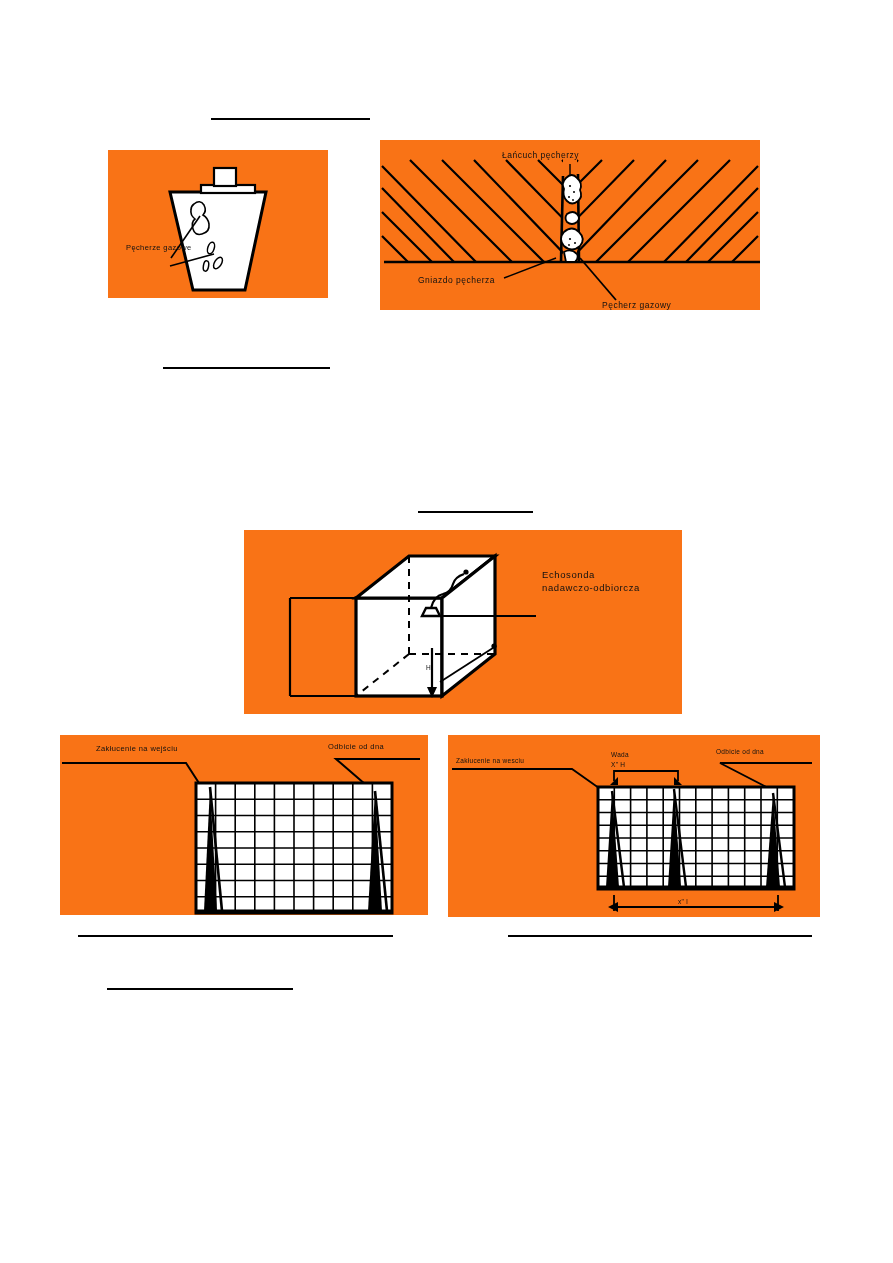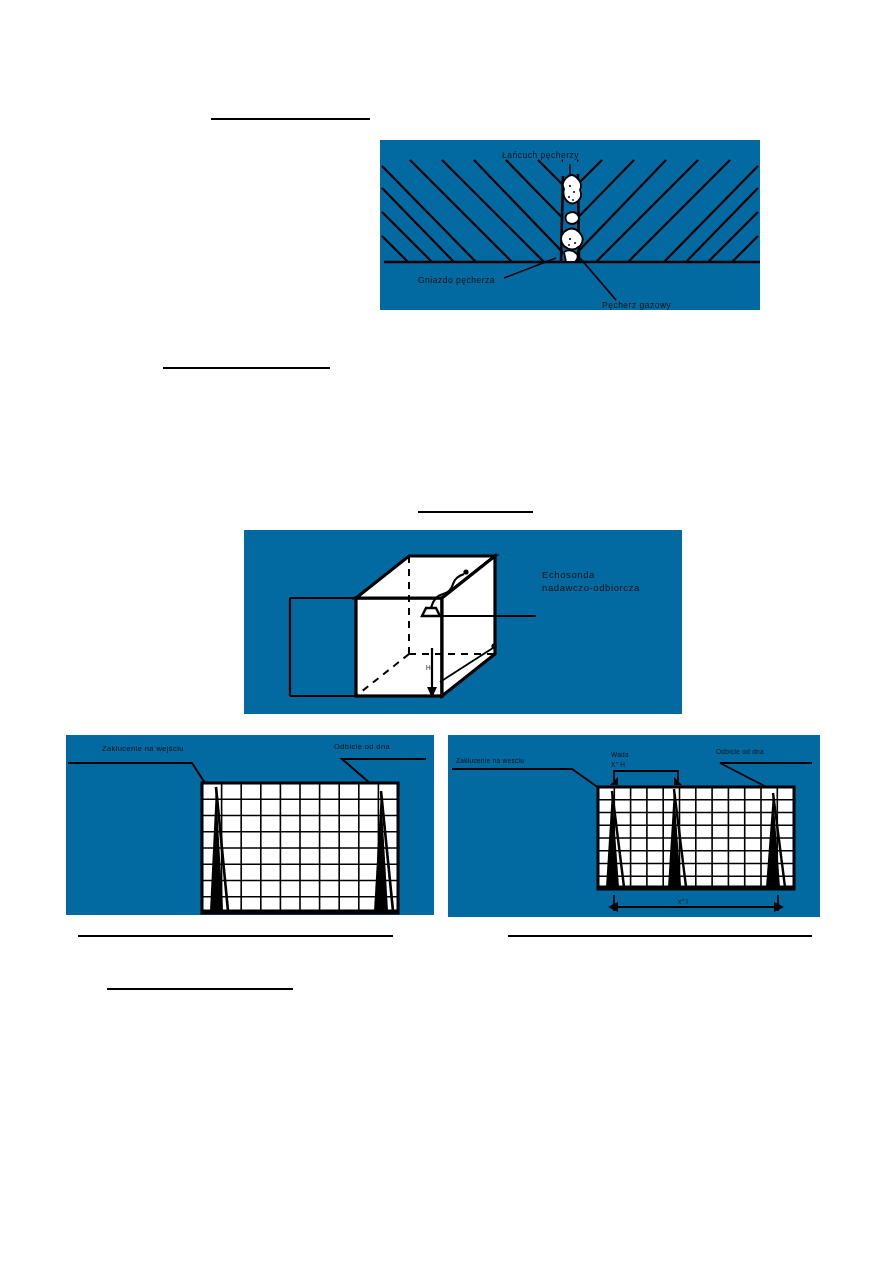--- a/index.html
+++ b/index.html
@@ -24,21 +24,21 @@
   }
   
   .rule {
     position: absolute;
     background: #000000;
     height: 2px;
   }
   
   .figpanel {
     position: absolute;
-    background: #0369a1;
+    background: #f97316;
     overflow: hidden;
     text-decoration: underline;
   }
   .fig-svg {
     position: absolute;
     left: 0; top: 0;
     width: 100%;
     height: 100%;
     display: block;
   }
@@ -73,20 +73,41 @@
 
 <div class="page">
 
   <div class="rule" style="left:211px; top:118px; width:159px;"></div>
   <div class="rule" style="left:163px; top:367px; width:167px;"></div>
   <div class="rule" style="left:418px; top:511px; width:115px;"></div>
   <div class="rule" style="left:78px; top:935px; width:315px;"></div>
   <div class="rule" style="left:508px; top:935px; width:304px;"></div>
   <div class="rule" style="left:107px; top:988px; width:186px;"></div>
 
+  <div class="figpanel" style="left:108px; top:150px; width:220px; height:148px;">
+    <svg class="fig-svg" viewBox="0 0 220 148" preserveAspectRatio="none">
+
+      <path d="M62 42 L158 42 L137 140 L85 140 Z" stroke="#000" stroke-width="3" fill="#ffffff"></path>
+
+      <rect x="93" y="35" width="54" height="8" stroke="#000" stroke-width="2.2" fill="#ffffff"></rect>
+
+      <rect x="106" y="18" width="22" height="18" stroke="#000" stroke-width="2.2" fill="#ffffff"></rect>
+
+      <path d="M86 54 q6 -5 10 1 q3 6 -1 10 q5 3 6 9 q1 8 -7 10 q-7 2 -9 -5 q-2 -7 2 -10 q-5 -4 -4 -9 q0 -4 3 -6 Z" stroke="#000" stroke-width="1.6" fill="#ffffff"></path>
+
+      <ellipse cx="103" cy="98" rx="3.2" ry="6" stroke="#000" stroke-width="1.5" fill="#fff" transform="rotate(18 103 98)"></ellipse>
+      <ellipse cx="110" cy="113" rx="3.4" ry="6.4" stroke="#000" stroke-width="1.5" fill="#fff" transform="rotate(32 110 113)"></ellipse>
+      <ellipse cx="98" cy="116" rx="2.6" ry="5.2" stroke="#000" stroke-width="1.5" fill="#fff" transform="rotate(10 98 116)"></ellipse>
+
+      <path d="M63 108 L92 66" stroke="#000" stroke-width="1.6" fill="none"></path>
+      <path d="M62 116 L106 104" stroke="#000" stroke-width="1.6" fill="none"></path>
+
+      <text class="cap" x="18" y="100">Pęcherze gazowe</text>
+    </svg>
+  </div>
 
   <div class="figpanel" style="left:380px; top:140px; width:380px; height:170px;">
     <svg class="fig-svg" viewBox="0 0 380 170" preserveAspectRatio="none">
       <defs>
         <clipPath id="leftPlateClip">
           <rect x="0" y="18" width="183" height="104"></rect>
         </clipPath>
         <clipPath id="rightPlateClip">
           <rect x="197" y="18" width="183" height="104"></rect>
         </clipPath>
@@ -160,21 +181,21 @@
 
       <path d="M196 152 L252 116" stroke="#000" stroke-width="1.8" fill="none"></path>
       <circle cx="250" cy="116" r="2.6" class="ink-fill"></circle>
 
       <text class="cap-lg" x="298" y="48">Echosonda</text>
       <text class="cap-lg" x="298" y="61">nadawczo-odbiorcza</text>
       <text class="cap-sm" x="182" y="140">H</text>
     </svg>
   </div>
 
-  <div class="figpanel" style="left:66px; top:735px; width:368px; height:180px;">
+  <div class="figpanel" style="left:60px; top:735px; width:368px; height:180px;">
     <svg class="fig-svg" viewBox="0 0 368 180" preserveAspectRatio="none">
 
       <path d="M2 28 L126 28 L148 62" stroke="#000" stroke-width="2" fill="none"></path>
       <path d="M360 24 L276 24 L320 62" stroke="#000" stroke-width="2" fill="none"></path>
 
       <rect x="136" y="48" width="196" height="130" stroke="#000" stroke-width="3" fill="#ffffff"></rect>
 
       <g stroke="#000" stroke-width="1.6" fill="none">
         <path d="M155.6 48 L155.6 178 M175.2 48 L175.2 178 M194.8 48 L194.8 178
                  M214.4 48 L214.4 178 M234 48 L234 178 M253.6 48 L253.6 178

